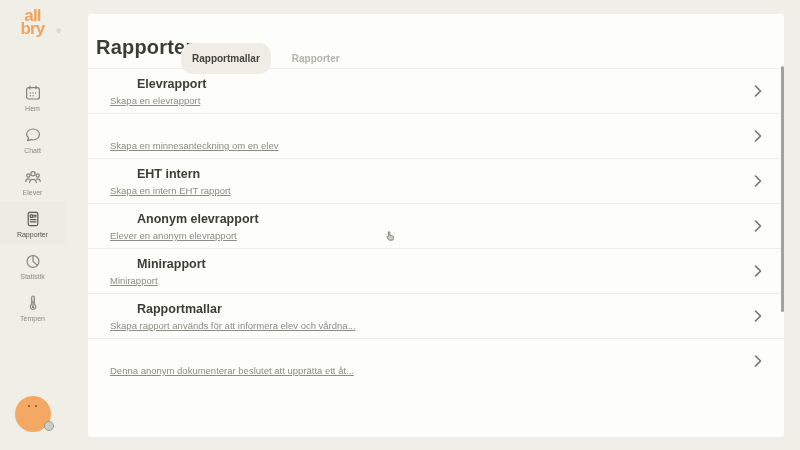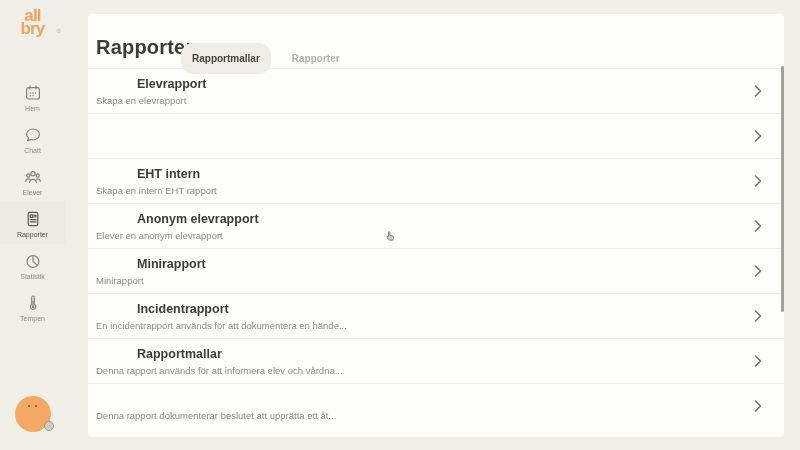--- a/index.html
+++ b/index.html
@@ -62,21 +62,21 @@
   .tab {
     font-size:10px; font-weight:700; color:#b3b2aa;
     padding:10px 11px; border-radius:12px; cursor:pointer; white-space:nowrap;
   }
   .tab.active { background:#efede6; color:#45443f; }
 
   .report-list { position:absolute; top:54px; left:0; right:0; border-top:1px solid #f0efe9; }
   .report-row { position:relative; height:45px; border-bottom:1px solid #f0efe9; cursor:pointer; }
   .report-row:last-child { border-bottom:none; }
   .row-title { position:absolute; left:7px; top:8px; font-size:12.5px; font-weight:700; color:#3d3c37;margin-left:42px; }
-  .row-desc  { position:absolute; left:8px; top:26px; font-size:9.5px; color:#8d8c85; }
+  .row-desc  { position:absolute; left:22px; top:26px; font-size:9.5px; color:#8d8c85;text-decoration:underline; }
   .row-chevron { position:absolute; right:22px; top:16px; width:8px; height:12px; color:#73726c; }
   .row-chevron svg { width:8px; height:12px; display:block; }
 
   .scrollbar-thumb {
     position:absolute; right:0; top:52px; width:3px; height:246px;
     background:#a3a19b; border-radius:2px; cursor:pointer;
   }
 
   .cursor { position:absolute; left:384px; top:229px; width:13px; height:14px; }
   .cursor svg { width:13px; height:14px; display:block; }
@@ -183,20 +183,21 @@
     <div class="row-title">Elevrapport</div>
     <div class="row-desc">Skapa en elevrapport</div>
     <span class="row-chevron">
       <svg viewBox="0 0 8 12">
             <path d="M1.5 1l5 5-5 5" fill="none" stroke="currentColor" stroke-width="1.6" stroke-linecap="round" stroke-linejoin="round"></path>
           </svg>
     </span>
   </div>
 
   <div class="report-row">
+    <div class="row-desc">Skapa en minnesanteckning om en elev</div>
     <span class="row-chevron">
       <svg viewBox="0 0 8 12">
             <path d="M1.5 1l5 5-5 5" fill="none" stroke="currentColor" stroke-width="1.6" stroke-linecap="round" stroke-linejoin="round"></path>
           </svg>
     </span>
   </div>
 
   <div class="report-row">
     <div class="row-title">EHT intern</div>
     <div class="row-desc">Skapa en intern EHT rapport</div>
@@ -220,42 +221,33 @@
   <div class="report-row">
     <div class="row-title">Minirapport</div>
     <div class="row-desc">Minirapport</div>
     <span class="row-chevron">
       <svg viewBox="0 0 8 12">
             <path d="M1.5 1l5 5-5 5" fill="none" stroke="currentColor" stroke-width="1.6" stroke-linecap="round" stroke-linejoin="round"></path>
           </svg>
     </span>
   </div>
 
-  <div class="report-row">
-    <div class="row-title">Incidentrapport</div>
-    <div class="row-desc">En incidentrapport används för att dokumentera en hände...</div>
-    <span class="row-chevron">
-      <svg viewBox="0 0 8 12">
-            <path d="M1.5 1l5 5-5 5" fill="none" stroke="currentColor" stroke-width="1.6" stroke-linecap="round" stroke-linejoin="round"></path>
-          </svg>
-    </span>
-  </div>
 
   <div class="report-row">
     <div class="row-title">Rapportmallar</div>
-    <div class="row-desc">Denna rapport används för att informera elev och vårdna...</div>
-    <span class="row-chevron">
-      <svg viewBox="0 0 8 12">
-            <path d="M1.5 1l5 5-5 5" fill="none" stroke="currentColor" stroke-width="1.6" stroke-linecap="round" stroke-linejoin="round"></path>
-          </svg>
-    </span>
-  </div>
-
-  <div class="report-row">
-    <div class="row-desc">Denna rapport dokumenterar beslutet att upprätta ett åt...</div>
+    <div class="row-desc">Skapa rapport används för att informera elev och vårdna...</div>
+    <span class="row-chevron">
+      <svg viewBox="0 0 8 12">
+            <path d="M1.5 1l5 5-5 5" fill="none" stroke="currentColor" stroke-width="1.6" stroke-linecap="round" stroke-linejoin="round"></path>
+          </svg>
+    </span>
+  </div>
+
+  <div class="report-row">
+    <div class="row-desc">Denna anonym dokumenterar beslutet att upprätta ett åt...</div>
     <span class="row-chevron">
       <svg viewBox="0 0 8 12">
             <path d="M1.5 1l5 5-5 5" fill="none" stroke="currentColor" stroke-width="1.6" stroke-linecap="round" stroke-linejoin="round"></path>
           </svg>
     </span>
   </div>
 </div>
   <div class="scrollbar-thumb"></div>
 </div>
 

